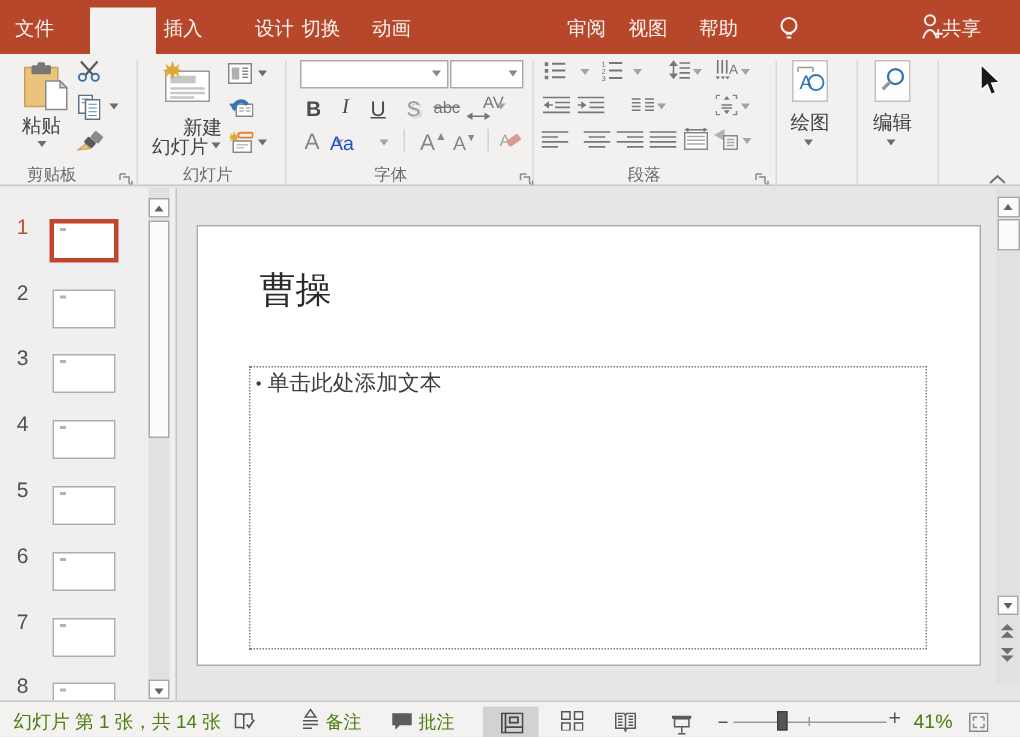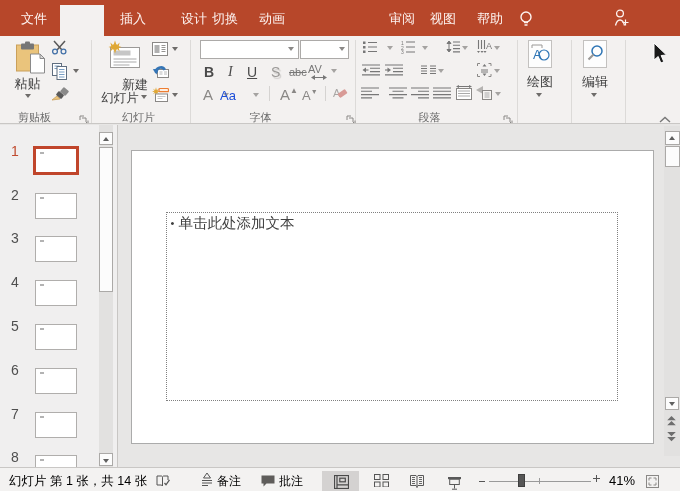--- a/index.html
+++ b/index.html
@@ -1,28 +1,28 @@
 <!DOCTYPE html>
 <html><head>
 <meta charset="utf-8">
 <style>
 *{margin:0;padding:0;box-sizing:border-box}
 html,body{width:680px;height:491px;overflow:hidden;font-family:"Liberation Sans",sans-serif;background:#e7e6e5}
 .a{position:absolute}
 #tabbar{position:absolute;left:0;top:0;width:680px;height:36px;background:#b7472a}
-.tab{position:absolute;top:0;height:36px;line-height:37px;color:#fdf3f0;font-size:13px;text-align:right;white-space:nowrap}
+.tab{position:absolute;top:0;height:36px;line-height:37px;color:#fdf3f0;font-size:13px;text-align:left;white-space:nowrap}
 #seltab{position:absolute;left:60px;top:5px;width:44px;height:31px;background:#f3f1f0}
 #ribbon{position:absolute;left:0;top:36px;width:680px;height:88px;background:#f3f1f0;border-bottom:1px solid #c9c7c5;overflow:hidden}
 .gdiv{position:absolute;top:4px;height:83px;width:1px;background:#dcdad8}
 .glabel{position:absolute;top:74px;height:14px;line-height:14px;font-size:11px;color:#6a6a6a;text-align:center;white-space:nowrap}
 .btxt{position:absolute;font-size:13px;color:#3f3f3f;text-align:center;white-space:nowrap}
 .caret{position:absolute;width:0;height:0;border-left:3.5px solid transparent;border-right:3.5px solid transparent;border-top:4px solid #6e6c6a}
 .launch{position:absolute;width:10px;height:10px}
 #statusbar{position:absolute;left:0;top:467px;width:680px;height:24px;background:#f3f2f1;border-top:1px solid #c9c7c5}
-.sbt{position:absolute;font-size:12px;color:#000000;white-space:nowrap}
+.sbt{position:absolute;font-size:12px;color:#4d7c0f;white-space:nowrap}
 .thumb{position:absolute;left:34.5px;width:42px;height:26px;background:#fff;border:1px solid #b0aeac}
 .num{position:absolute;left:9px;width:12px;text-align:center;font-size:14px;line-height:14px}
 .thumb::after{content:'';position:absolute;left:4px;top:3px;width:4px;height:2px;background:#b3b3b3}
 </style>
 </head>
 <body>
 
 <div id="tabbar">
  <div id="seltab"></div>
  <div class="tab" style="left:10px;width:37px">文件</div>
@@ -35,20 +35,21 @@
  <div class="tab" style="left:466px;width:37px">帮助</div>
  <svg class="a" style="left:518px;top:8px" width="16" height="22" viewBox="0 0 16 22">
   <circle cx="8" cy="9" r="5" fill="none" stroke="#fdf3f0" stroke-width="1.4"></circle>
   <path d="M6 14.5h4M6.5 17h3" stroke="#fdf3f0" stroke-width="1.3" fill="none"></path>
  </svg>
  <svg class="a" style="left:613px;top:9px" width="17" height="20" viewBox="0 0 17 20">
   <circle cx="7" cy="4.5" r="3.4" fill="none" stroke="#fdf3f0" stroke-width="1.3"></circle>
   <path d="M2.5 16.5c0.8-3.5 2.8-5.5 4.5-5.5s3.7 2 4.5 5.5" fill="none" stroke="#fdf3f0" stroke-width="1.3"></path>
   <path d="M9.5 13.5h6M12.5 10.5v6" stroke="#fdf3f0" stroke-width="1.2"></path>
  </svg>
+ <div class="tab" style="left:628px;width:38px">共享</div>
 </div>
 
 <div id="ribbon">
  <div class="gdiv" style="left:91px"></div>
  <div class="gdiv" style="left:190px"></div>
  <div class="gdiv" style="left:355px"></div>
  <div class="gdiv" style="left:517px"></div>
  <div class="gdiv" style="left:571px"></div>
  <div class="gdiv" style="left:625px"></div>
 
@@ -135,21 +136,21 @@
 
  <div class="a" style="left:200px;top:4px;width:99px;height:19px;background:#fff;border:1px solid #acaaa8"></div>
  <div class="a" style="left:300px;top:4px;width:49px;height:19px;background:#fff;border:1px solid #acaaa8"></div>
  <div class="caret" style="left:288px;top:11px;border-top-color:#8a8886"></div>
  <div class="caret" style="left:339px;top:11px;border-top-color:#8a8886"></div>
  <div class="a" style="left:204px;top:28px;width:10px;font-size:14px;font-weight:bold;color:#4a4a4a">B</div>
  <div class="a" style="left:228px;top:28px;width:8px;font-size:14px;font-style:italic;font-family:'Liberation Serif',serif;color:#4a4a4a">I</div>
  <div class="a" style="left:247px;top:28px;width:10px;font-size:14px;text-decoration:underline;color:#4a4a4a">U</div>
  <div class="a" style="left:271px;top:28px;width:10px;font-size:14px;color:#9a9896;text-shadow:1.5px 1.5px 1px #d0cecc">S</div>
  <div class="a" style="left:289px;top:30px;font-size:11px;color:#777;text-decoration:line-through">abc</div>
- <div class="a" style="left:308px;top:27px;font-size:11px;color:#777;letter-spacing:0">AV</div>
+ <div class="a" style="left:322px;top:27px;font-size:11px;color:#777;letter-spacing:0">AV</div>
  <svg class="a" style="left:311px;top:38px" width="16" height="7" viewBox="0 0 16 7">
   <path d="M0 3.5 L4 1 L4 6 Z M16 3.5 L12 1 L12 6 Z" fill="#777"></path>
       <path d="M3 3.5 h10" stroke="#777"></path>
  </svg>
  <div class="caret" style="left:331px;top:33px;border-top-color:#a5a3a1"></div>
  <div class="a" style="left:203px;top:50px;font-size:15px;color:#8a8886">A</div>
  <div class="caret" style="left:223px;top:57px;border-top-color:#a5a3a1"></div>
  <div class="a" style="left:220px;top:52px;font-size:13px;color:#1d4ed8">Aa</div>
  <div class="caret" style="left:253px;top:57px;border-top-color:#a5a3a1"></div>
  <div class="a" style="left:269px;top:50px;width:1px;height:15px;background:#d5d3d1"></div>
@@ -290,21 +291,22 @@
  <div class="a" style="left:98.5px;top:0;width:14px;height:342px;background:#e2e1e0"></div>
  <div class="a" style="left:98.5px;top:7px;width:14px;height:13px;background:#fcfcfc;border:1px solid #aba9a7">
    <div class="a" style="left:3px;top:4px;width:0;height:0;border-left:3.5px solid transparent;border-right:3.5px solid transparent;border-bottom:4px solid #606060"></div>
  </div>
  <div class="a" style="left:98.5px;top:21.5px;width:14px;height:145.5px;background:#fcfcfc;border:1px solid #aba9a7"></div>
  <div class="a" style="left:98.5px;top:327.5px;width:14px;height:13.5px;background:#fcfcfc;border:1px solid #aba9a7">
    <div class="a" style="left:3px;top:5px;width:0;height:0;border-left:3.5px solid transparent;border-right:3.5px solid transparent;border-top:4px solid #606060"></div>
  </div>
 
  <div class="a" style="left:131px;top:25px;width:522.5px;height:293.5px;background:#fff;border:1px solid #ababab">
-  <div style="position:absolute;left:33.5px;top:61px;width:452.5px;height:188.5px;border:1px dotted #808080">
+  <div style="position:absolute;left:41px;top:26px;font-family:'Liberation Serif',serif;font-size:24px;color:#2a2a2a;white-space:nowrap">曹操</div>
+  <div style="position:absolute;left:33.5px;top:93px;width:452.5px;height:188.5px;border:1px dotted #808080">
     <div style="position:absolute;left:4px;top:0.5px;font-size:14.5px;color:#3f3f3f;white-space:nowrap"><span style="font-size:11px;vertical-align:1px">•</span>&nbsp;单击此处添加文本</div>
   </div>
  </div>
 
  <div class="a" style="left:664px;top:1px;width:16px;height:330px;background:#e2e1e0"></div>
  <div class="a" style="left:664.5px;top:5.5px;width:15px;height:14px;background:#fcfcfc;border:1px solid #aba9a7">
    <div class="a" style="left:3px;top:4px;width:0;height:0;border-left:3.5px solid transparent;border-right:3.5px solid transparent;border-bottom:4px solid #606060"></div>
  </div>
  <div class="a" style="left:664.5px;top:21px;width:15px;height:20.5px;background:#fcfcfc;border:1px solid #aba9a7"></div>
  <div class="a" style="left:665px;top:271.5px;width:14px;height:13px;background:#fcfcfc;border:1px solid #aba9a7">

